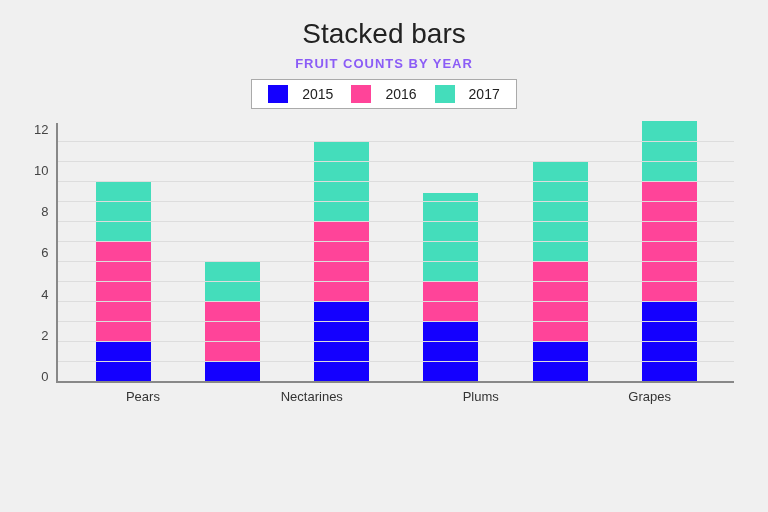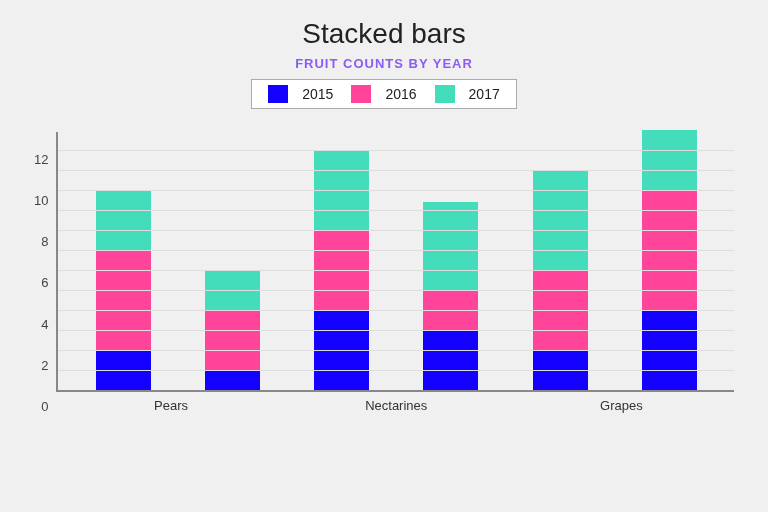--- a/index.html
+++ b/index.html
@@ -46,21 +46,21 @@
       color: #222;
     }
     .legend-color {
       width: 20px;
       height: 18px;
       display: inline-block;
     }
     .chart-area {
       display: flex;
       flex-direction: row;
-      align-items: flex-end;
+      align-items: flex-start;
       width: 700px;
       height: 290px;
       position: relative;
     }
     .y-axis {
       display: flex;
       flex-direction: column;
       justify-content: space-between;
       align-items: flex-end;
       height: 260px;
@@ -204,16 +204,17 @@
           <div class="bar-stack">
             <div class="bar-segment" style="height: 80px; background: rgb(20, 0, 255);"></div>
             <div class="bar-segment" style="height: 120px; background: rgb(255, 68, 153);"></div>
             <div class="bar-segment" style="height: 60px; background: rgb(68, 221, 187);"></div>
           </div>
         </div>
       </div>
     <div class="x-labels" id="x-labels-container">
         <div class="x-label">Pears</div>
         <div class="x-label">Nectarines</div>
+        <div class="x-label">Plums</div>
         <div class="x-label">Grapes</div>
       </div>
   </div>
 </div>
 
 </body></html>

